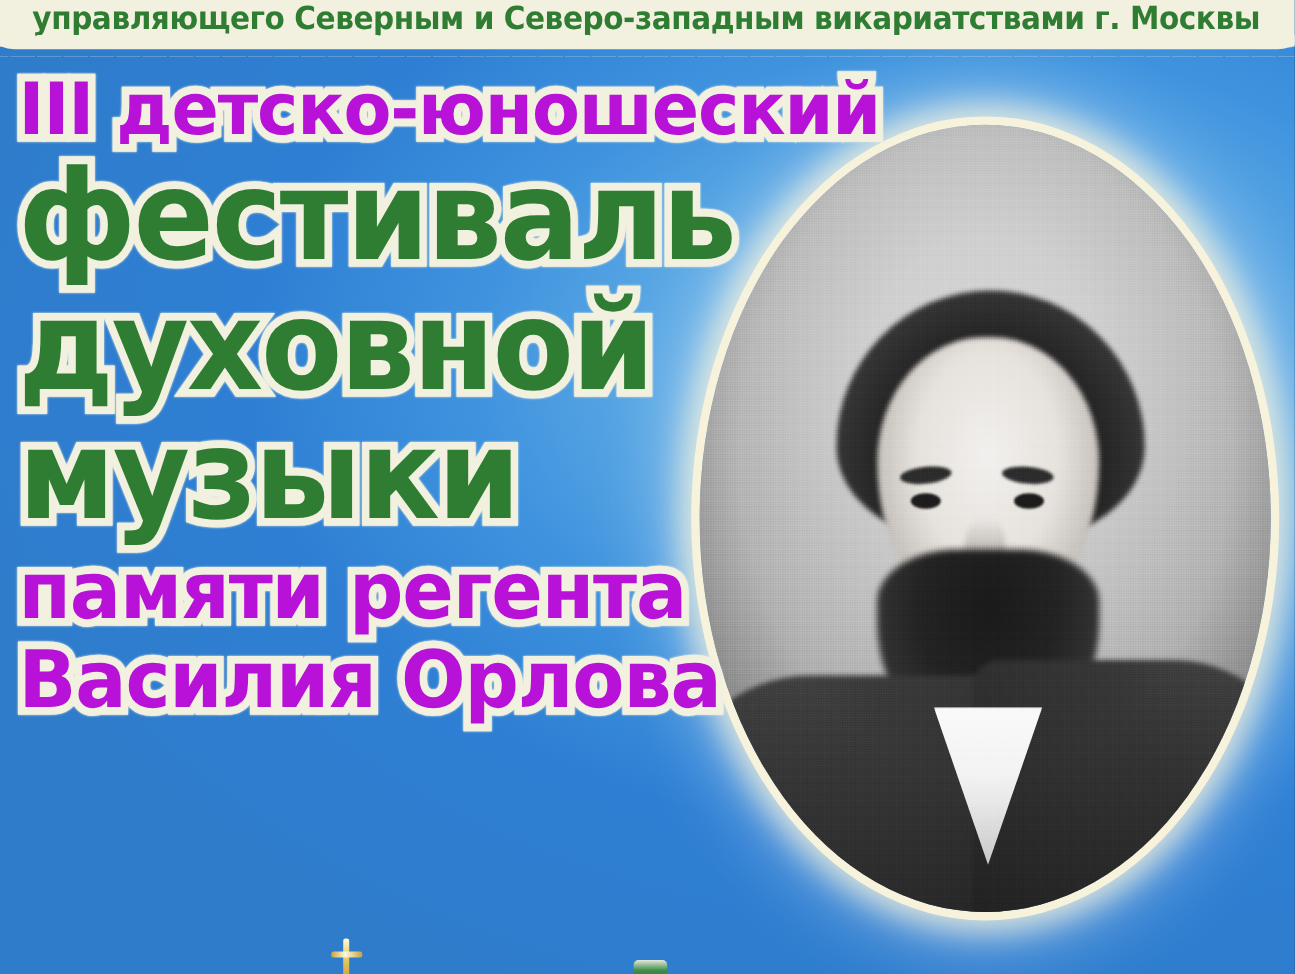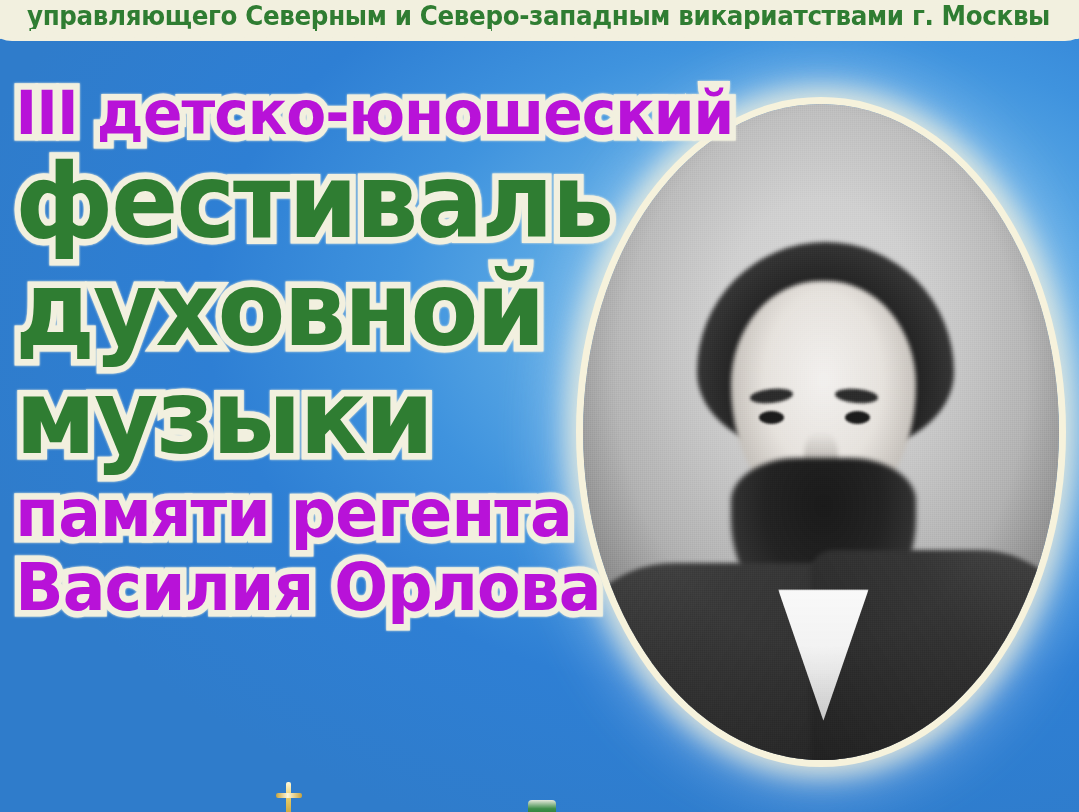--- a/index.html
+++ b/index.html
@@ -176,21 +176,21 @@
     position: absolute;
     inset: 0;
     background: radial-gradient(ellipse 78% 74% at 50% 42%, rgba(0,0,0,0) 55%, rgba(0,0,0,0.22) 85%, rgba(0,0,0,0.35) 100%);
     pointer-events: none;
   }
 
   
   #headline {
     position: absolute;
     left: 0;
-    top: 83px;
+    top: 62px;
     width: 690px;
   }
   .hl-row {
     position: relative;
     margin: 0;
     padding: 0 16px;
     white-space: nowrap;
     font-family: "DejaVu Sans", sans-serif;
     font-weight: bold;
     line-height: 1.0;

